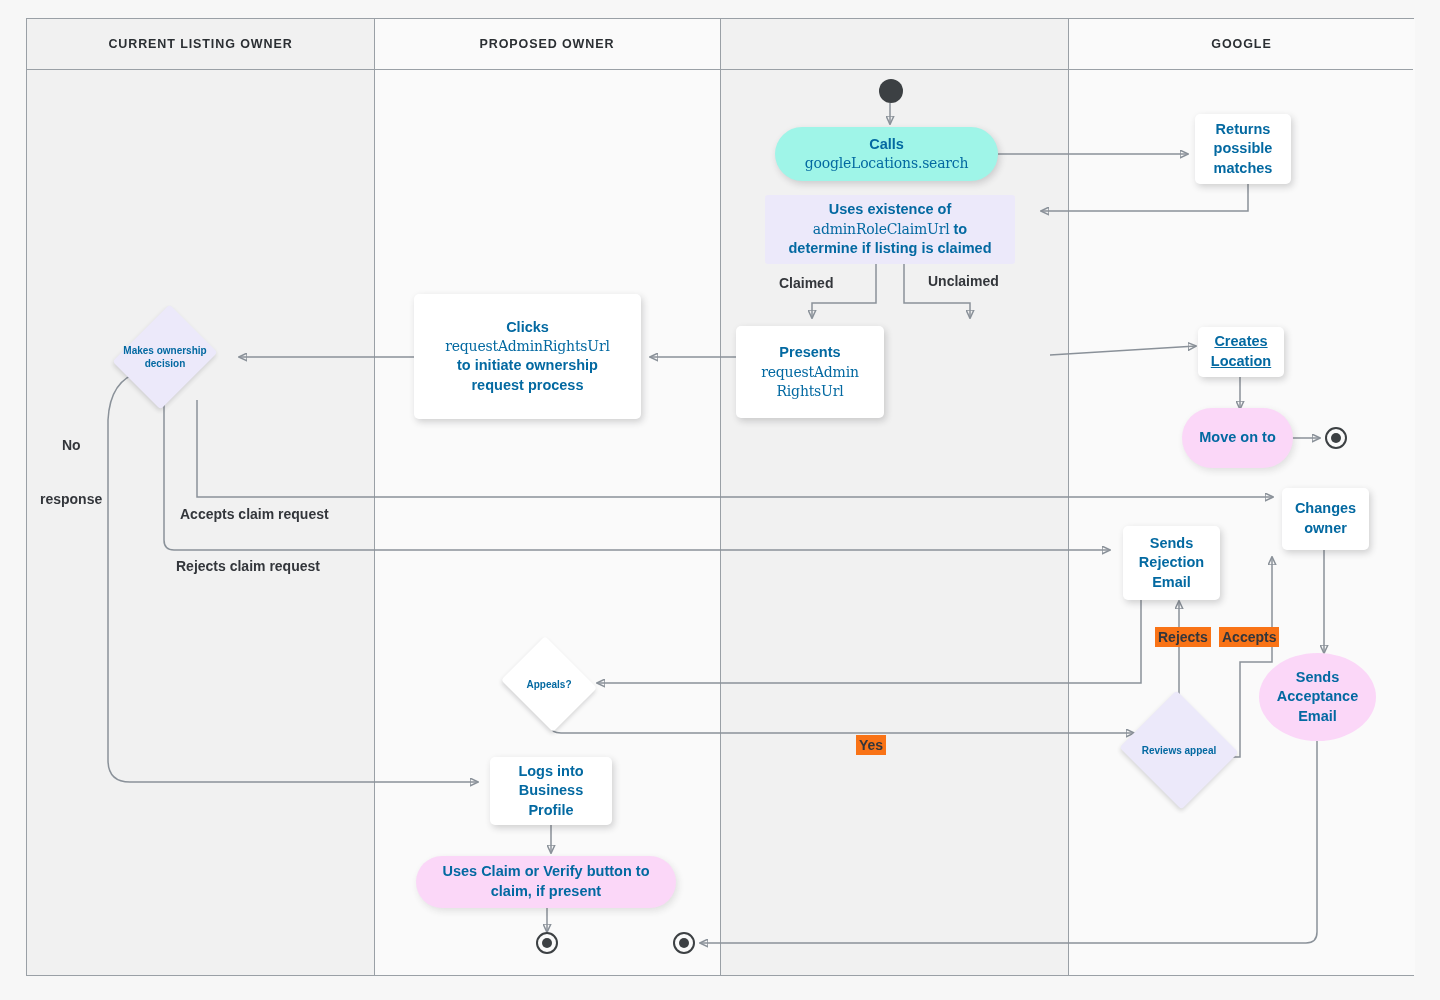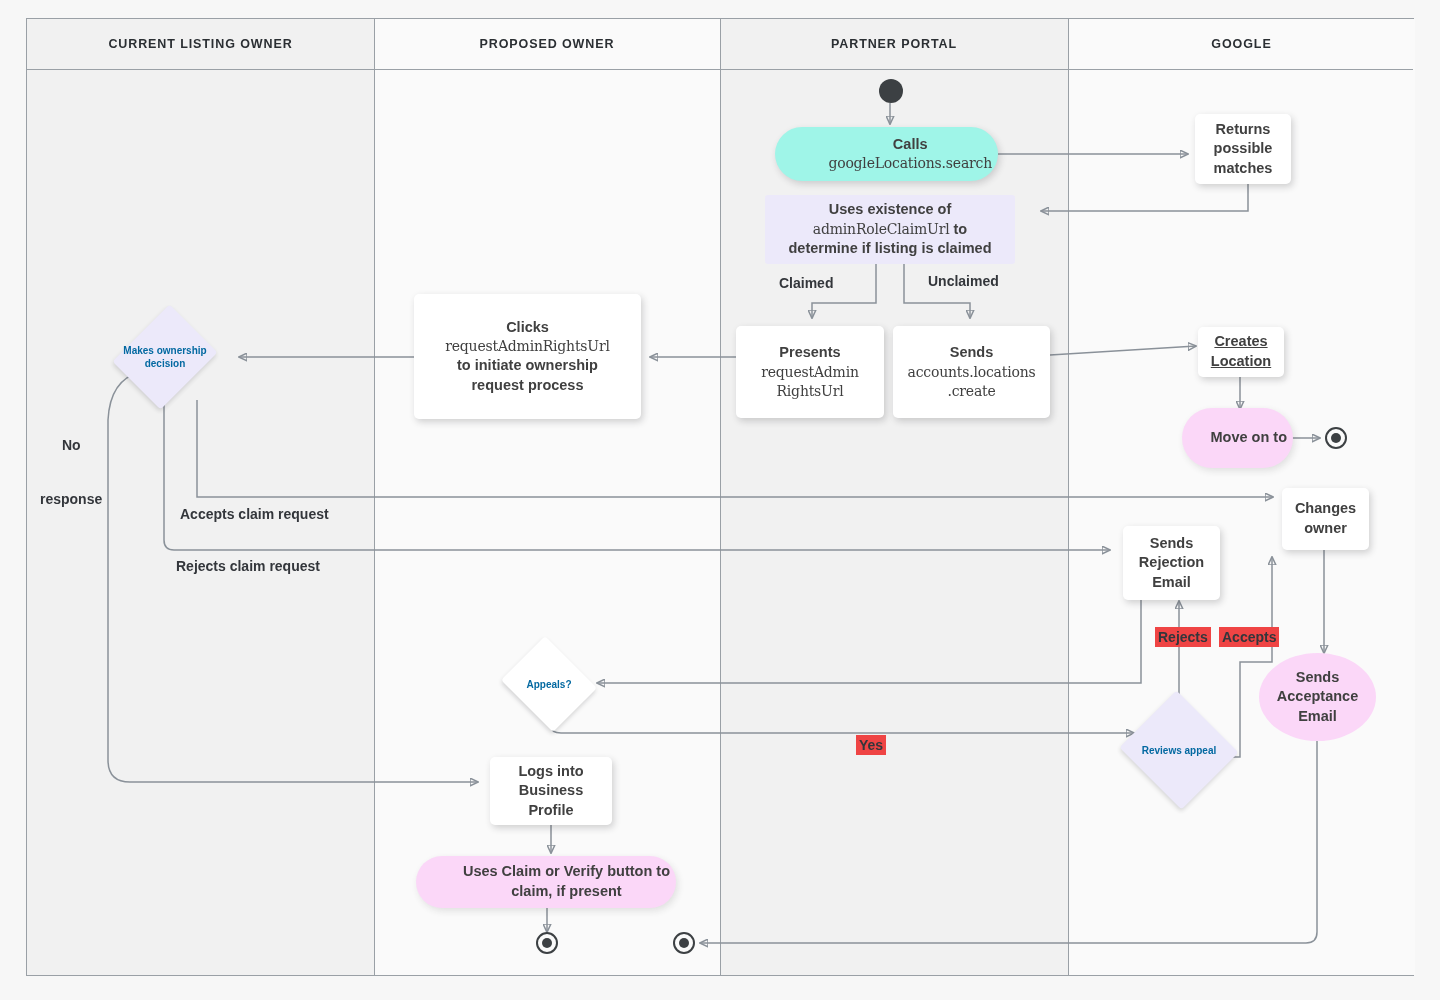--- a/index.html
+++ b/index.html
@@ -64,21 +64,21 @@
   }
 
   
   .node {
     position: absolute;
     box-sizing: border-box;
     display: flex;
     align-items: center;
     justify-content: center;
     text-align: center;
-    color: #404040;
+    color: #0369a1;
     font-size: 14.5px;
     font-weight: 700;
     line-height: 1.35;
     z-index: 5;
   }
   .node .inner { padding: 0 6px; }
   .mono {
     font-family: "DejaVu Serif", "Liberation Serif", serif;
     font-weight: 400;
     font-size: 14px;
@@ -91,21 +91,20 @@
   }
   .box.lav {
     background: #ece9fa;
     box-shadow: none;
     border-radius: 3px;
   }
   .pill {
     background: #9ff5e8;
     border-radius: 60px;
     box-shadow: 2px 3px 7px rgba(40,40,45,0.18);
-    justify-content: flex-end;
   }
   .pill.pink {
     background: #fbd7f8;
     box-shadow: 2px 3px 7px rgba(40,40,45,0.12);
   }
   .ellipse {
     background: #fbd7f8;
     border-radius: 50%;
     box-shadow: none;
   }
@@ -172,21 +171,21 @@
   .edge-label {
     position: absolute;
     font-size: 14px;
     font-weight: 700;
     color: #33363b;
     white-space: nowrap;
     z-index: 4;
     background: rgba(247,247,247,0.0);
     line-height: 1.3;
   }
-  .edge-label.boxed { background: #ef4444; padding: 1px 3px; }
+  .edge-label.boxed { background: #f97316; padding: 1px 3px; }
 
   svg.edges {
     position: absolute;
     left: 0; top: 0;
     width: 1440px;
     height: 1000px;
     z-index: 3;
     pointer-events: none;
   }
   svg.edges path, svg.edges line { fill: none; stroke: #8a9199; stroke-width: 1.5px; }
@@ -202,21 +201,20 @@
     <div class="lane-col alt" style="left:693px;  width:348px;"></div>
     <div class="lane-col plain" style="left:1041px; width:347px;"></div>
 
     <div class="lane-header-rule"></div>
     <div class="lane-div" style="left:347px;"></div>
     <div class="lane-div" style="left:693px;"></div>
     <div class="lane-div" style="left:1041px;"></div>
 
     <div class="lane-title" style="left:0px;    width:347px;">CURRENT LISTING OWNER</div>
     <div class="lane-title" style="left:347px;  width:346px;">PROPOSED OWNER</div>
-    <div class="lane-title" style="left:693px;  width:348px;">PARTNER PORTAL</div>
     <div class="lane-title" style="left:1041px; width:347px;">GOOGLE</div>
   </div>
 
   <svg class="edges" viewBox="0 0 1440 1000">
     <defs>
       <marker id="arw" markerWidth="9" markerHeight="9" refX="8" refY="4.5" orient="auto" markerUnits="userSpaceOnUse">
         <path d="M0,0.6 L8.4,4.5 L0,8.4 Z" fill="#8a9199" stroke="none"></path>
       </marker>
     </defs>
 
@@ -287,27 +285,20 @@
   <div class="edge-label" style="left:928px; top:272px;">Unclaimed</div>
 
   <div class="node box" style="left:736px; top:326px; width:148px; height:92px;">
     <div class="inner">
       <div>Presents</div>
       <div class="mono">requestAdmin</div>
       <div class="mono">RightsUrl</div>
     </div>
   </div>
 
-  <div class="node box" style="left:893px; top:326px; width:157px; height:92px;">
-    <div class="inner">
-      <div>Sends</div>
-      <div class="mono">accounts.locations</div>
-      <div class="mono">.create</div>
-    </div>
-  </div>
 
   <div class="node box" style="left:414px; top:294px; width:227px; height:125px;">
     <div class="inner">
       <div>Clicks</div>
       <div class="mono">requestAdminRightsUrl</div>
       <div>to initiate ownership</div>
       <div>request process</div>
     </div>
   </div>
 

